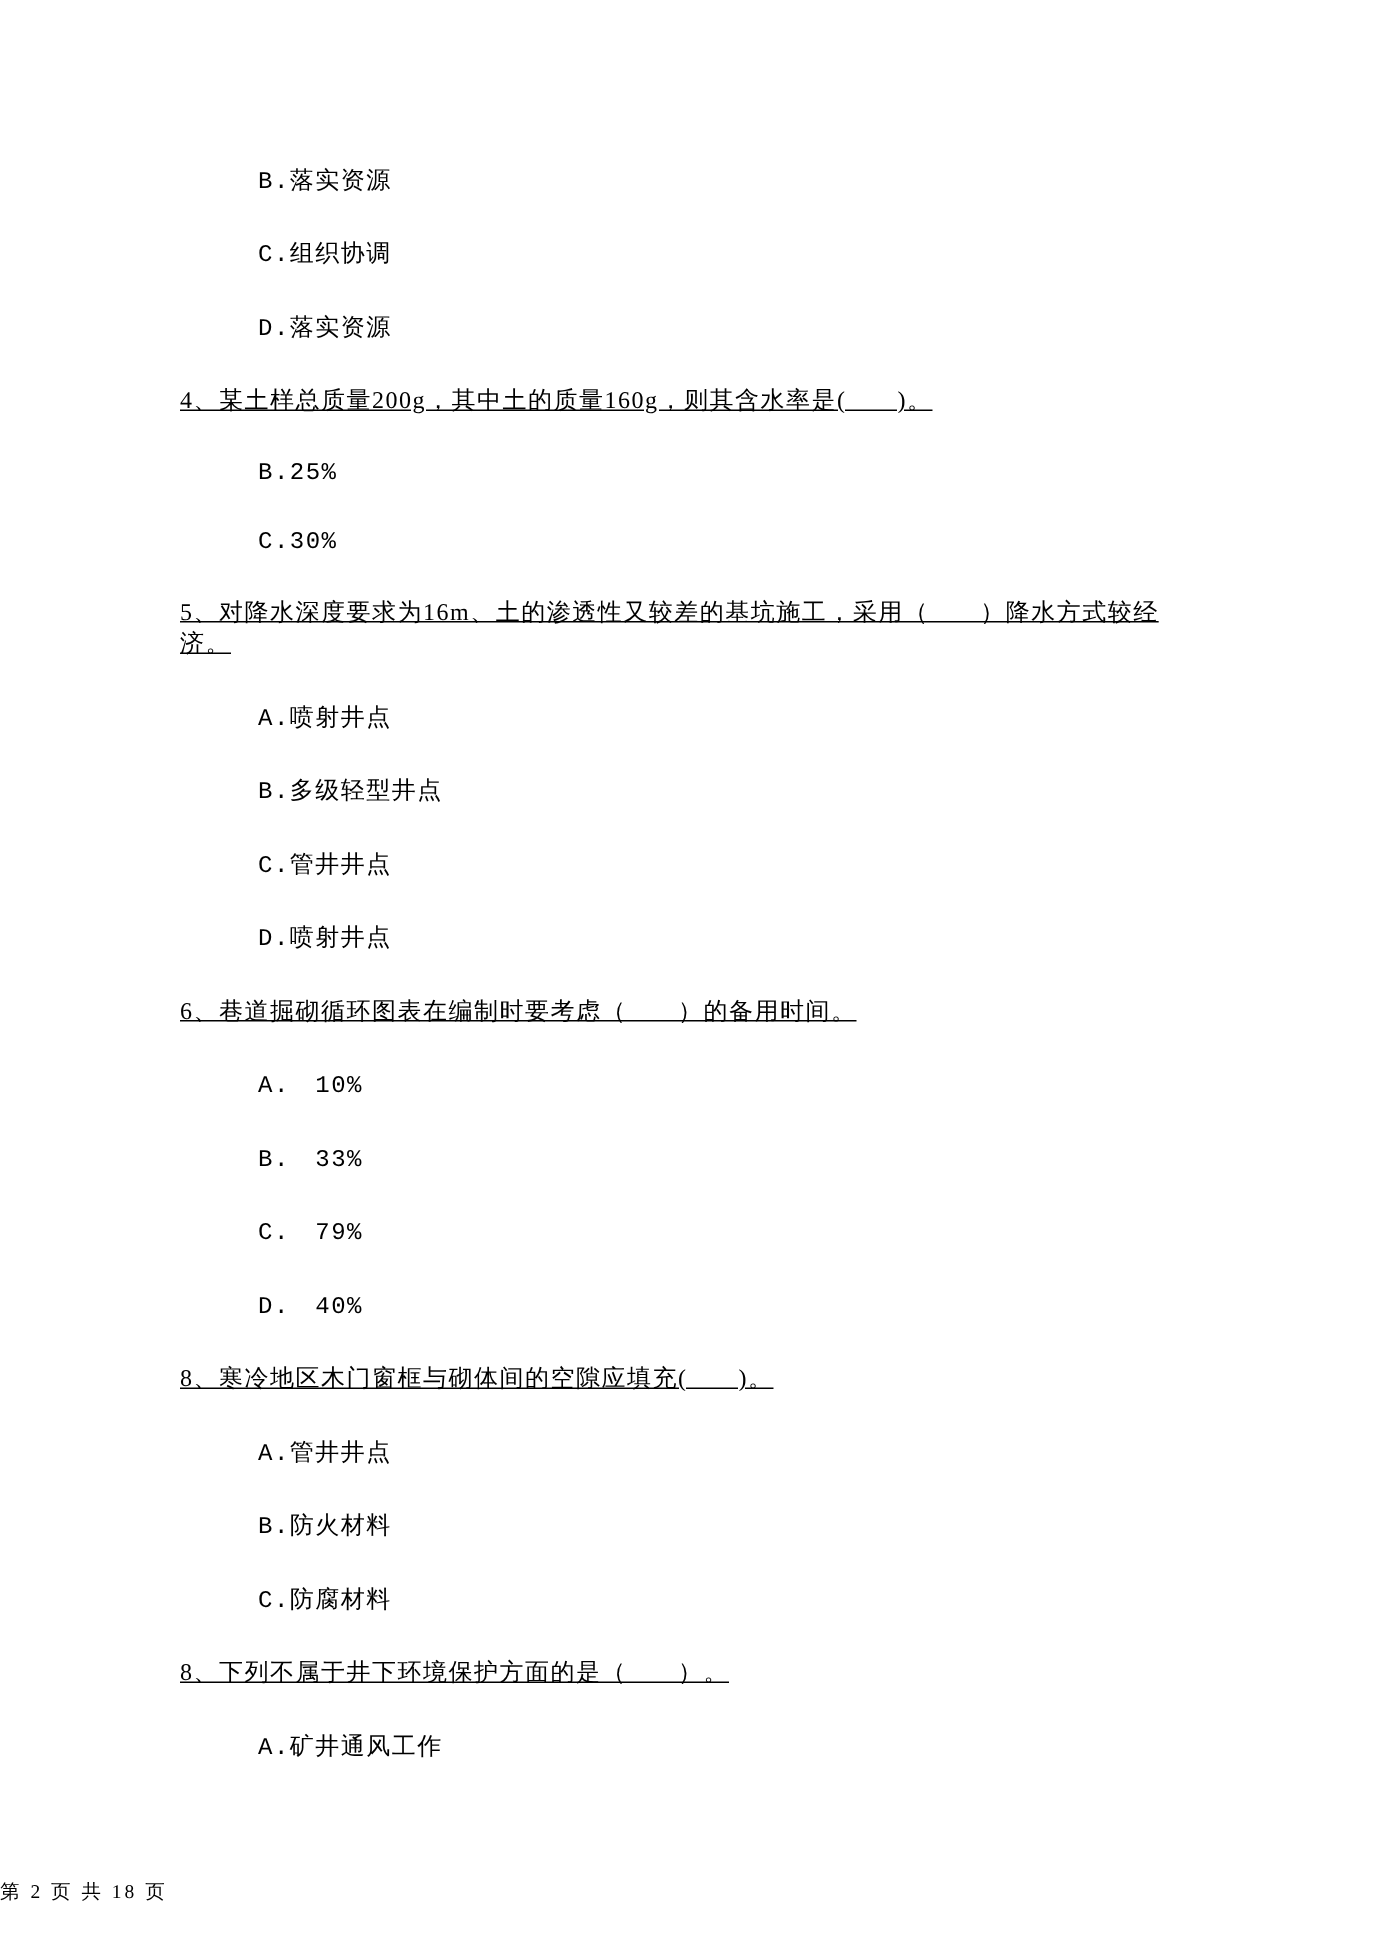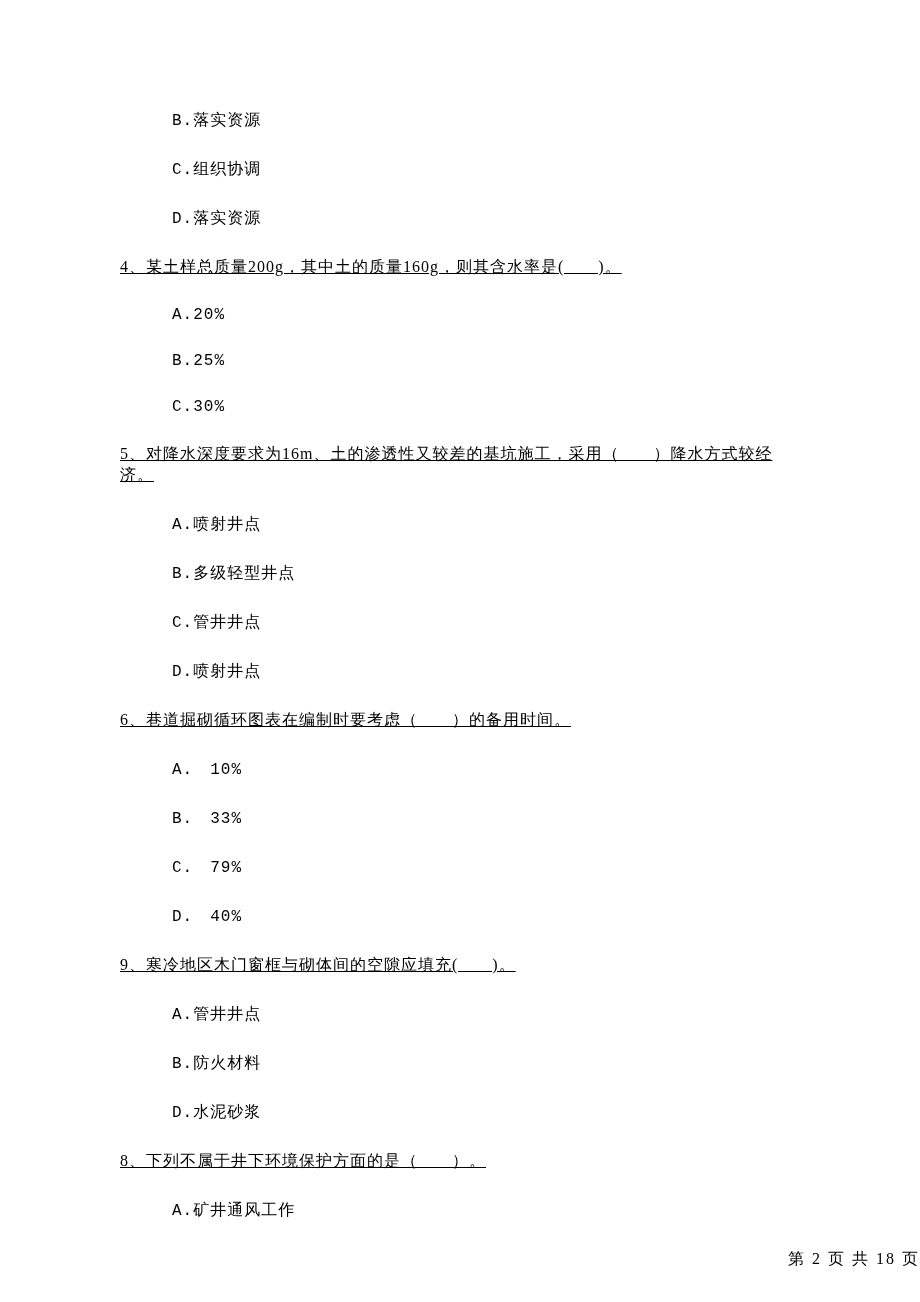--- a/index.html
+++ b/index.html
@@ -25,54 +25,53 @@
   .question {
     margin-bottom: 28px;
     letter-spacing: 1px;
     text-decoration: underline;
   }
   .footer {
     position: absolute;
     bottom: 32px;
     left: 0;
     width: 920px;
-    text-align: right;
-    font-size: 16px;
+    text-align: left;
+    font-size: 13px;
     letter-spacing: 2px;
   }
 </style>
 </head>
 <body>
 
 <div class="page">
 
   <div class="option">B.落实资源</div>
   <div class="option">C.组织协调</div>
   <div class="option">D.落实资源</div>
 
   <div class="question">4、某土样总质量200g，其中土的质量160g，则其含水率是(　　)。</div>
-  <div class="option">A.20%</div>
   <div class="option">B.25%</div>
   <div class="option">C.30%</div>
 
   <div class="question">5、对降水深度要求为16m、土的渗透性又较差的基坑施工，采用（　　）降水方式较经济。</div>
   <div class="option">A.喷射井点</div>
   <div class="option">B.多级轻型井点</div>
   <div class="option">C.管井井点</div>
   <div class="option">D.喷射井点</div>
 
   <div class="question">6、巷道掘砌循环图表在编制时要考虑（　　）的备用时间。</div>
   <div class="option">A.　10%</div>
   <div class="option">B.　33%</div>
   <div class="option">C.　79%</div>
   <div class="option">D.　40%</div>
 
-  <div class="question">9、寒冷地区木门窗框与砌体间的空隙应填充(　　)。</div>
+  <div class="question">8、寒冷地区木门窗框与砌体间的空隙应填充(　　)。</div>
   <div class="option">A.管井井点</div>
   <div class="option">B.防火材料</div>
-  <div class="option">D.水泥砂浆</div>
+  <div class="option">C.防腐材料</div>
 
   <div class="question">8、下列不属于井下环境保护方面的是（　　）。</div>
   <div class="option">A.矿井通风工作</div>
 
 </div>
 
 <div class="footer">第 2 页 共 18 页</div>
 
 </body></html>

